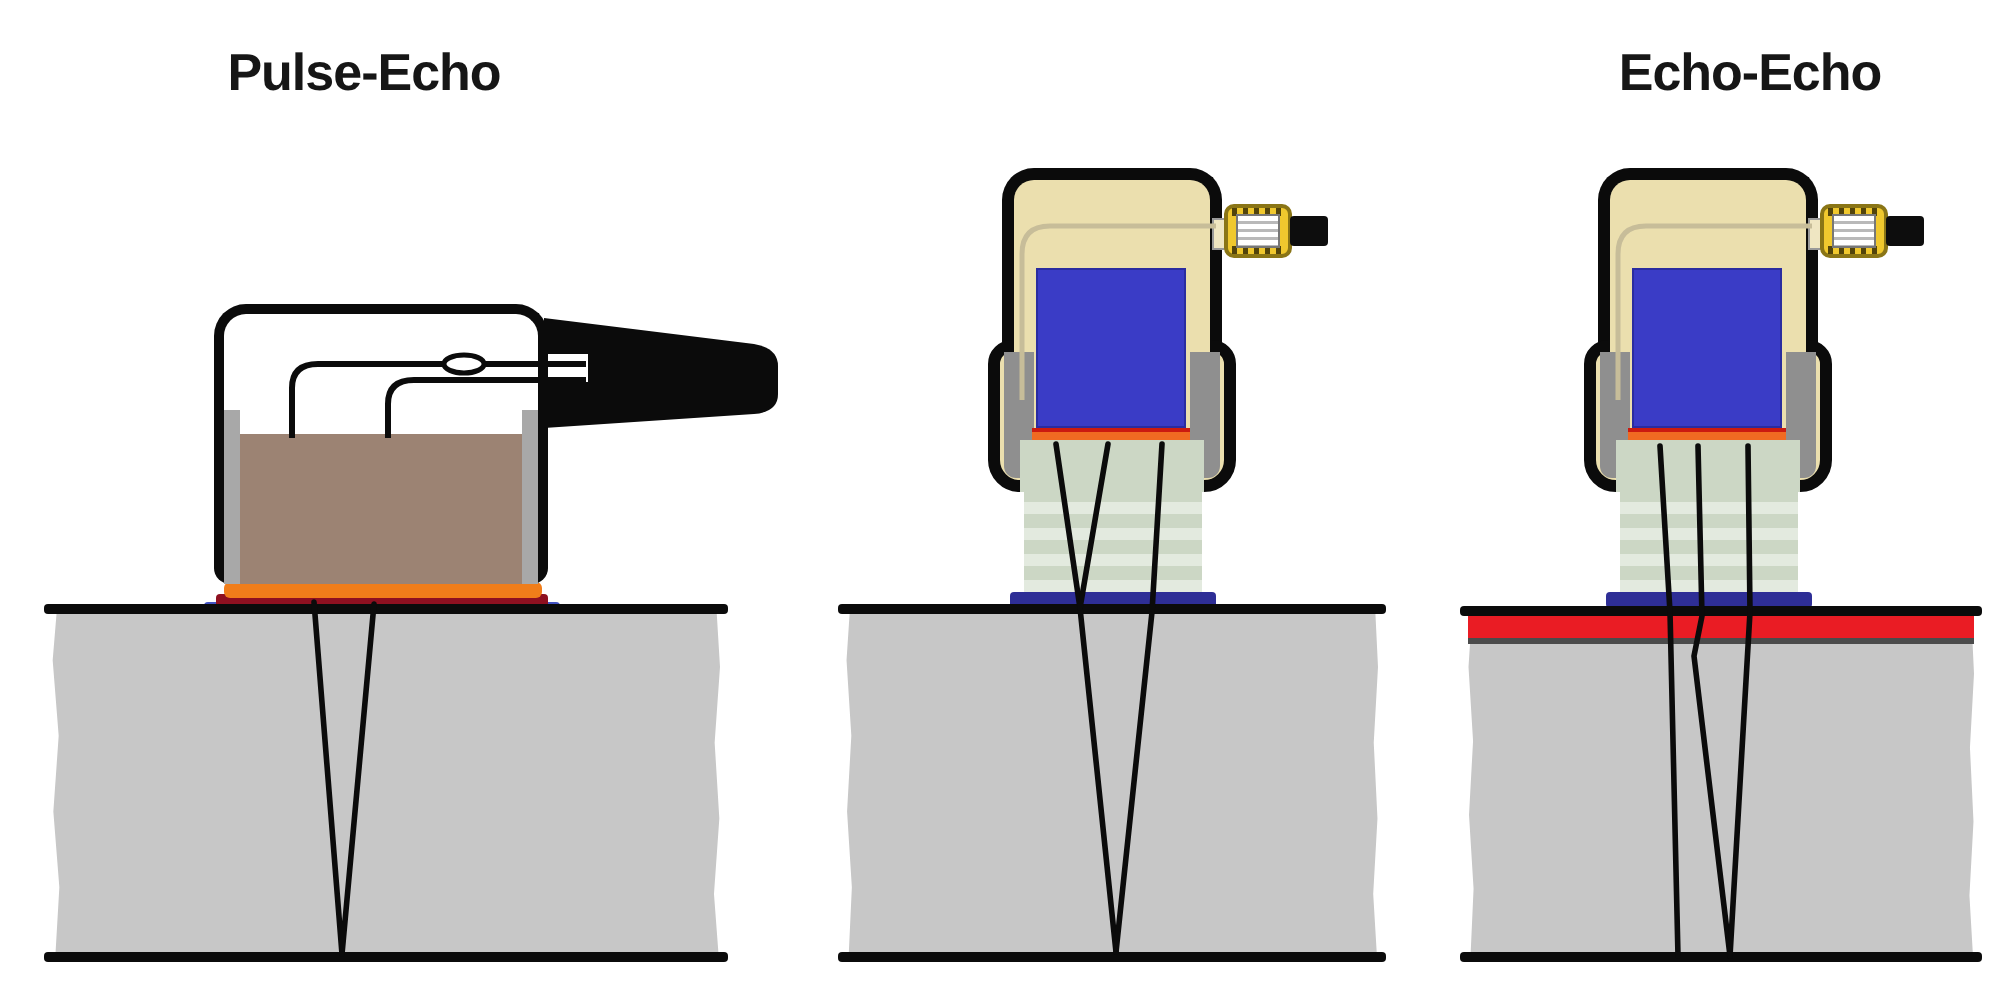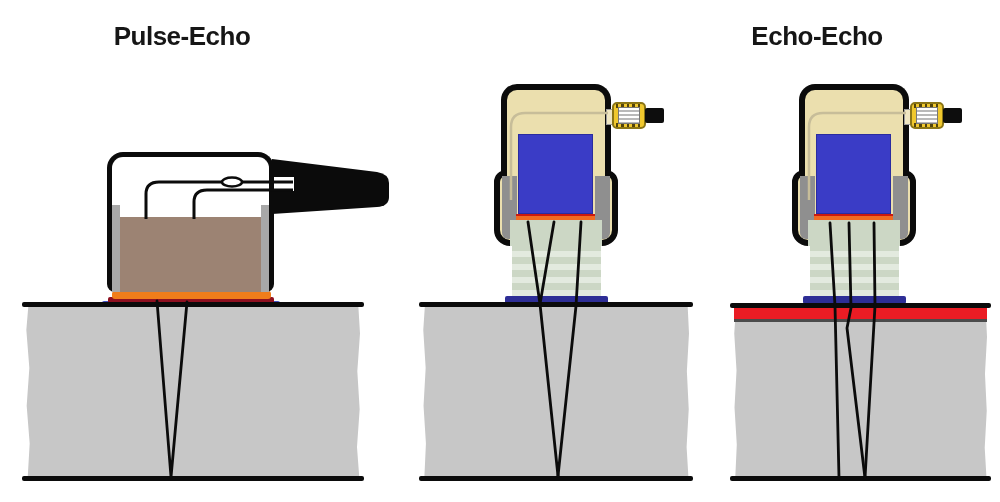--- a/index.html
+++ b/index.html
@@ -57,21 +57,21 @@
             background:repeating-linear-gradient(#ffffff 0 2.5px,#b9b9b9 2.5px 4px);}
   .p-plug{position:absolute;left:151px;top:25px;width:19px;height:15px;background:#0d0d0d;border-radius:2px;}
   svg.overlay{position:absolute;left:0;top:0;z-index:10;pointer-events:none;}
 </style>
 </head>
 <body>
 
 <div class="canvas">
 
   <div class="title" style="left:182px;">Pulse-Echo</div>
-  <div class="title" style="left:817px;">Echo-Echo</div>
+  <div class="title" style="left:875px;">Echo-Echo</div>
 
   <div class="abs slab" style="left:26px;top:306px;width:334px;height:172px;"></div>
   <div class="abs hline" style="left:22px;top:302px;width:342px;"></div>
   <div class="abs hline" style="left:22px;top:476px;width:342px;"></div>
 
   <div class="abs slab" style="left:423px;top:306px;width:266px;height:172px;"></div>
   <div class="abs hline" style="left:419px;top:302px;width:274px;"></div>
   <div class="abs hline" style="left:419px;top:476px;width:274px;"></div>
 
   <div class="abs slab" style="left:734px;top:310px;width:253px;height:168px;"></div>

